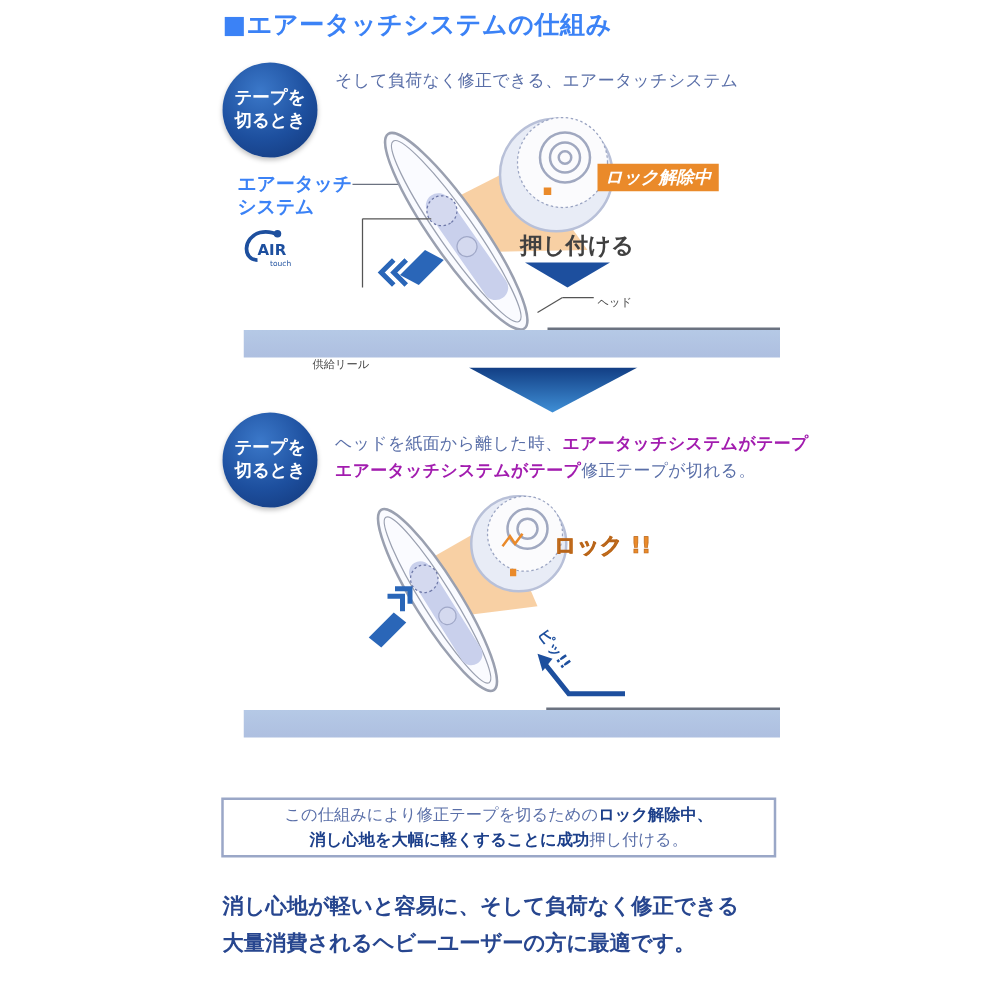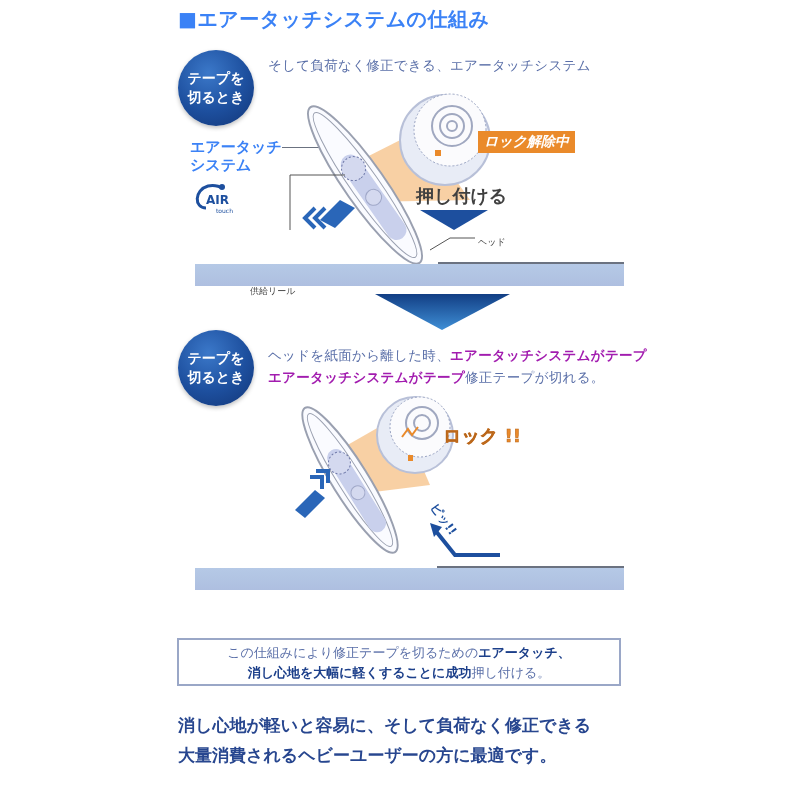--- a/index.html
+++ b/index.html
@@ -134,20 +134,20 @@
   <polygon points="160,128 172,132 164,142" fill="#1d4f9e"></polygon>
 </svg>
 
 <div class="abs lock-text" style="left:443px;top:424px;">ロック !!</div>
 <div class="abs" style="left:440px;top:500px;font-size:12px;font-weight:bold;color:#1d4f9e;transform:rotate(55deg);transform-origin:left top;">ピッ!!</div>
 
 <div class="abs paper-edge" style="left:437px;top:566px;width:187px;"></div>
 <div class="abs paper" style="left:195px;top:568px;width:429px;"></div>
 
 <div class="abs box">
-  <div><span>この仕組みにより修正テープを切るための</span><b>エアータッチ、</b></div>
+  <div><span>この仕組みにより修正テープを切るための</span><b>ロック解除中、</b></div>
   <div><b>消し心地を大幅に軽くすることに成功</b><span>押し付ける。</span></div>
 </div>
 
 <div class="abs bottom">
   <div>消し心地が軽いと容易に、そして負荷なく修正できる</div>
   <div>大量消費されるヘビーユーザーの方に最適です。</div>
 </div>
 
 </body></html>

